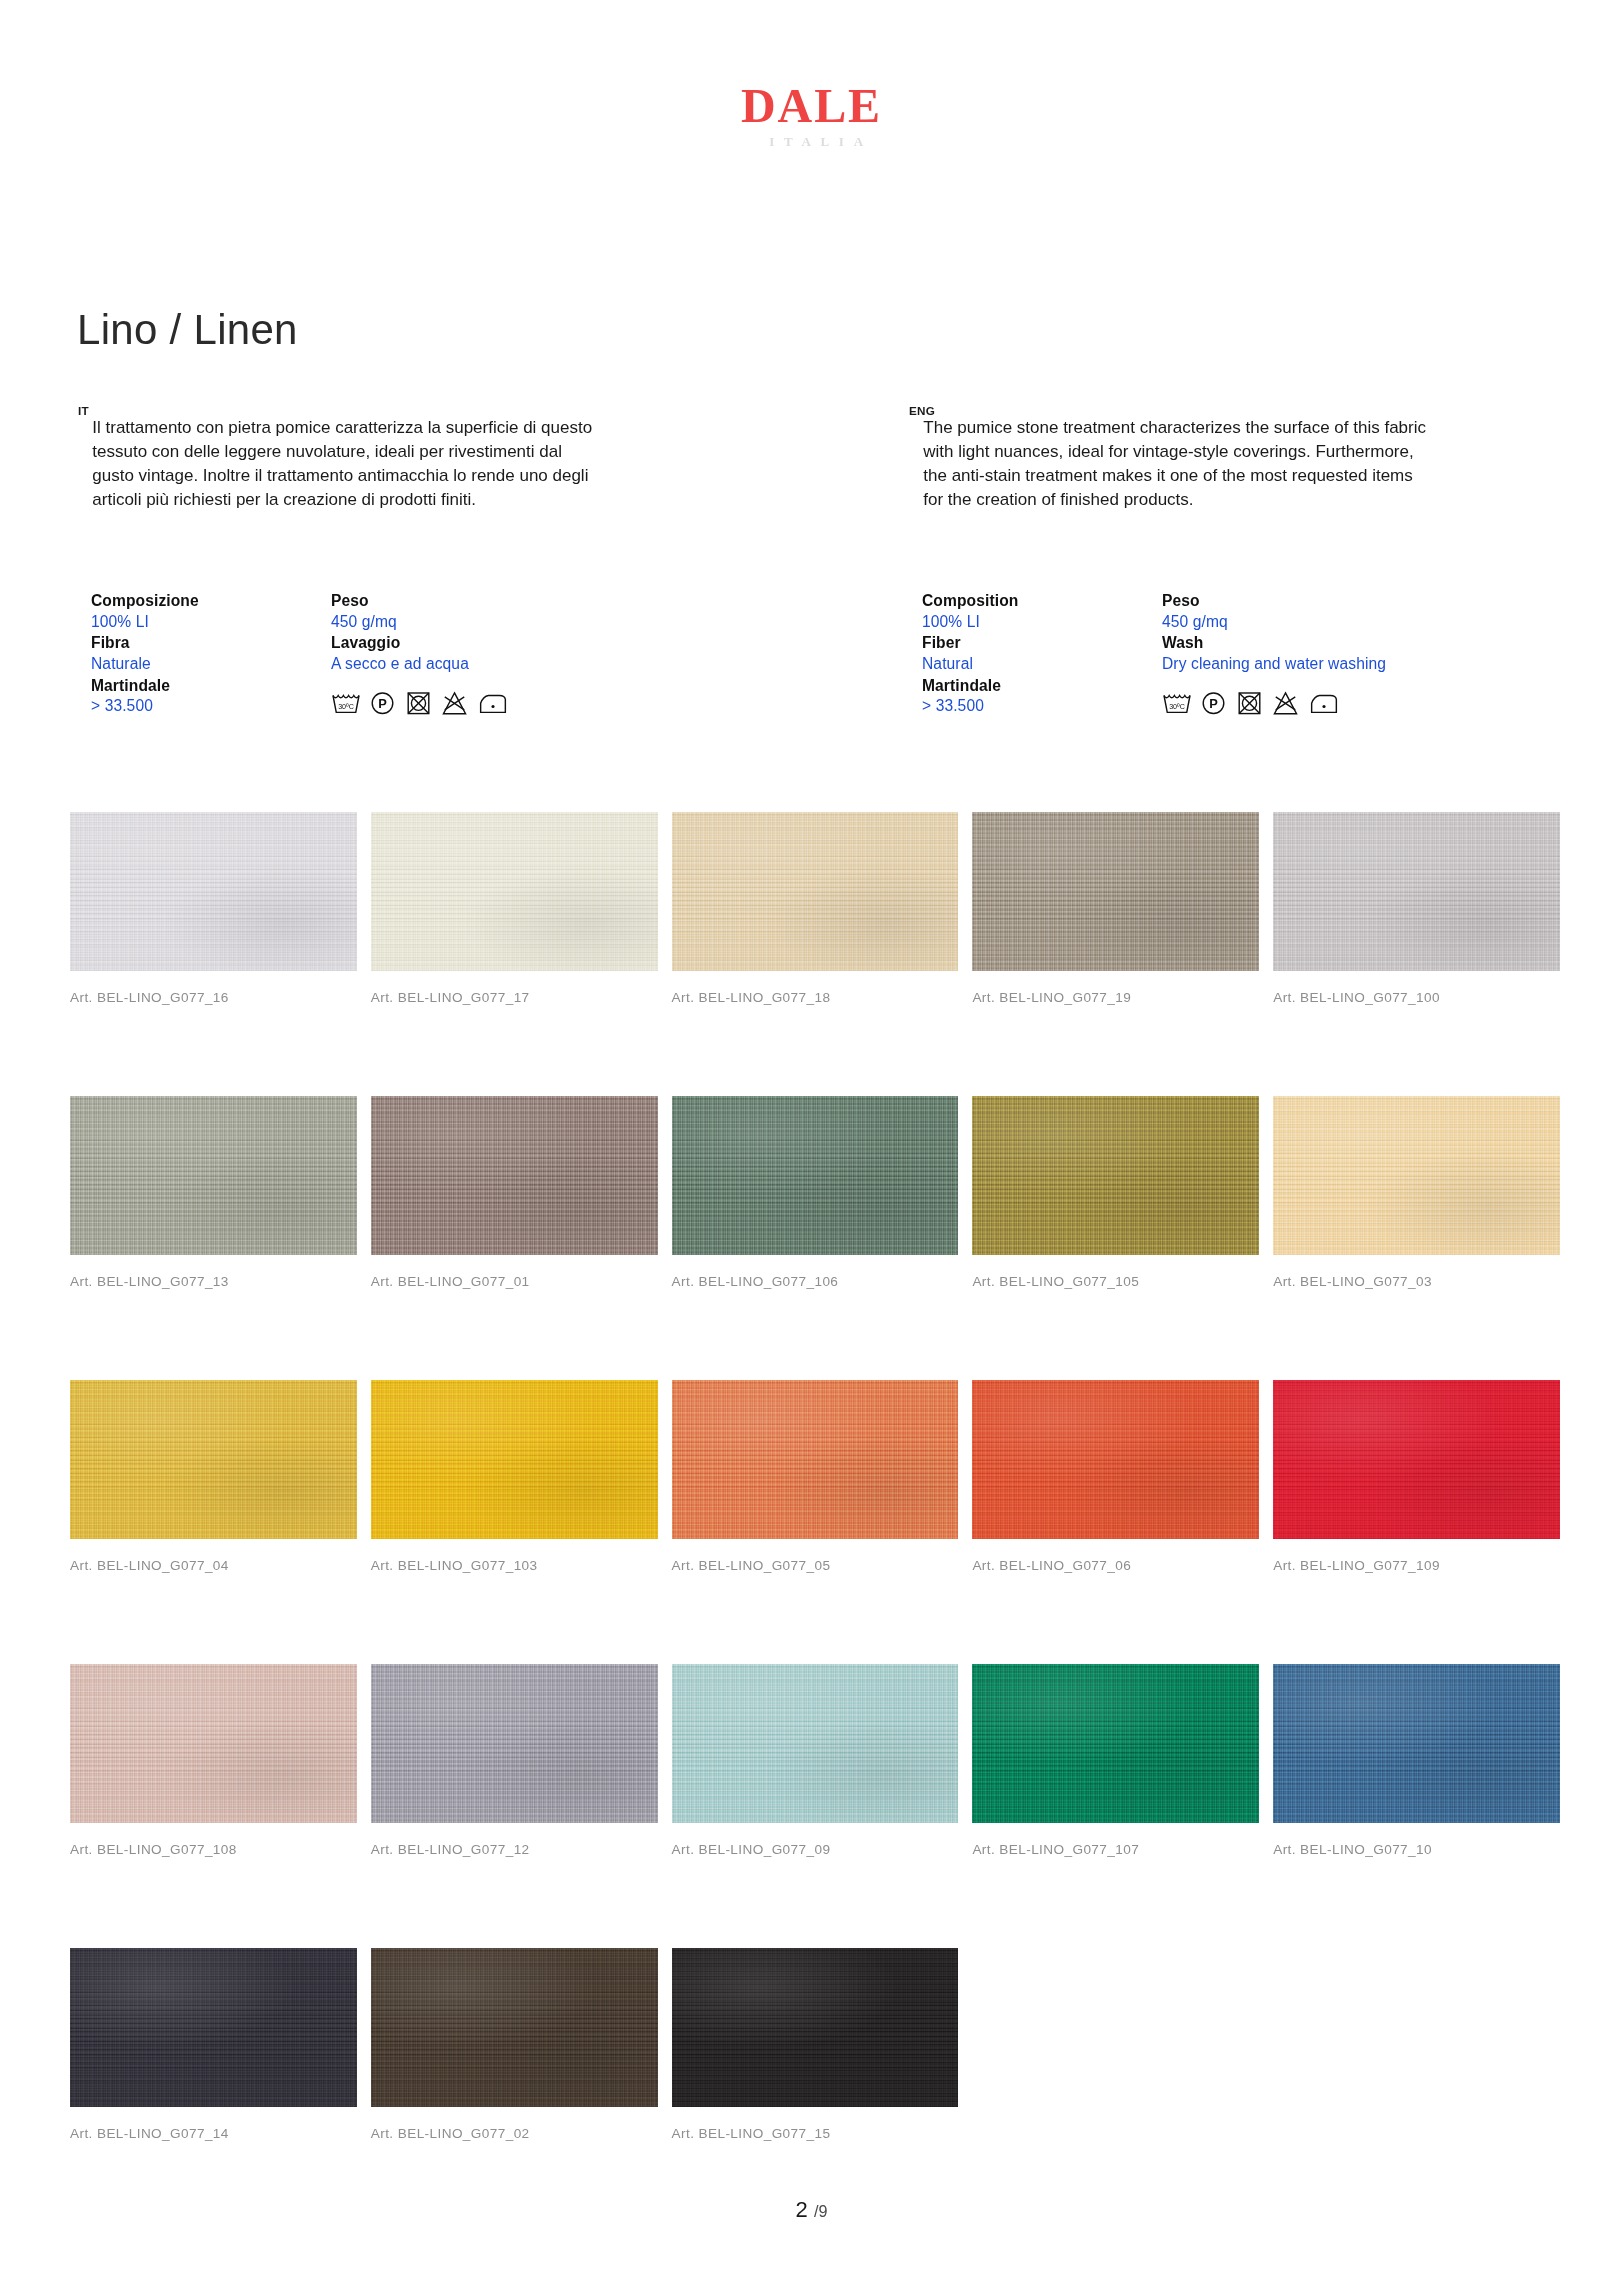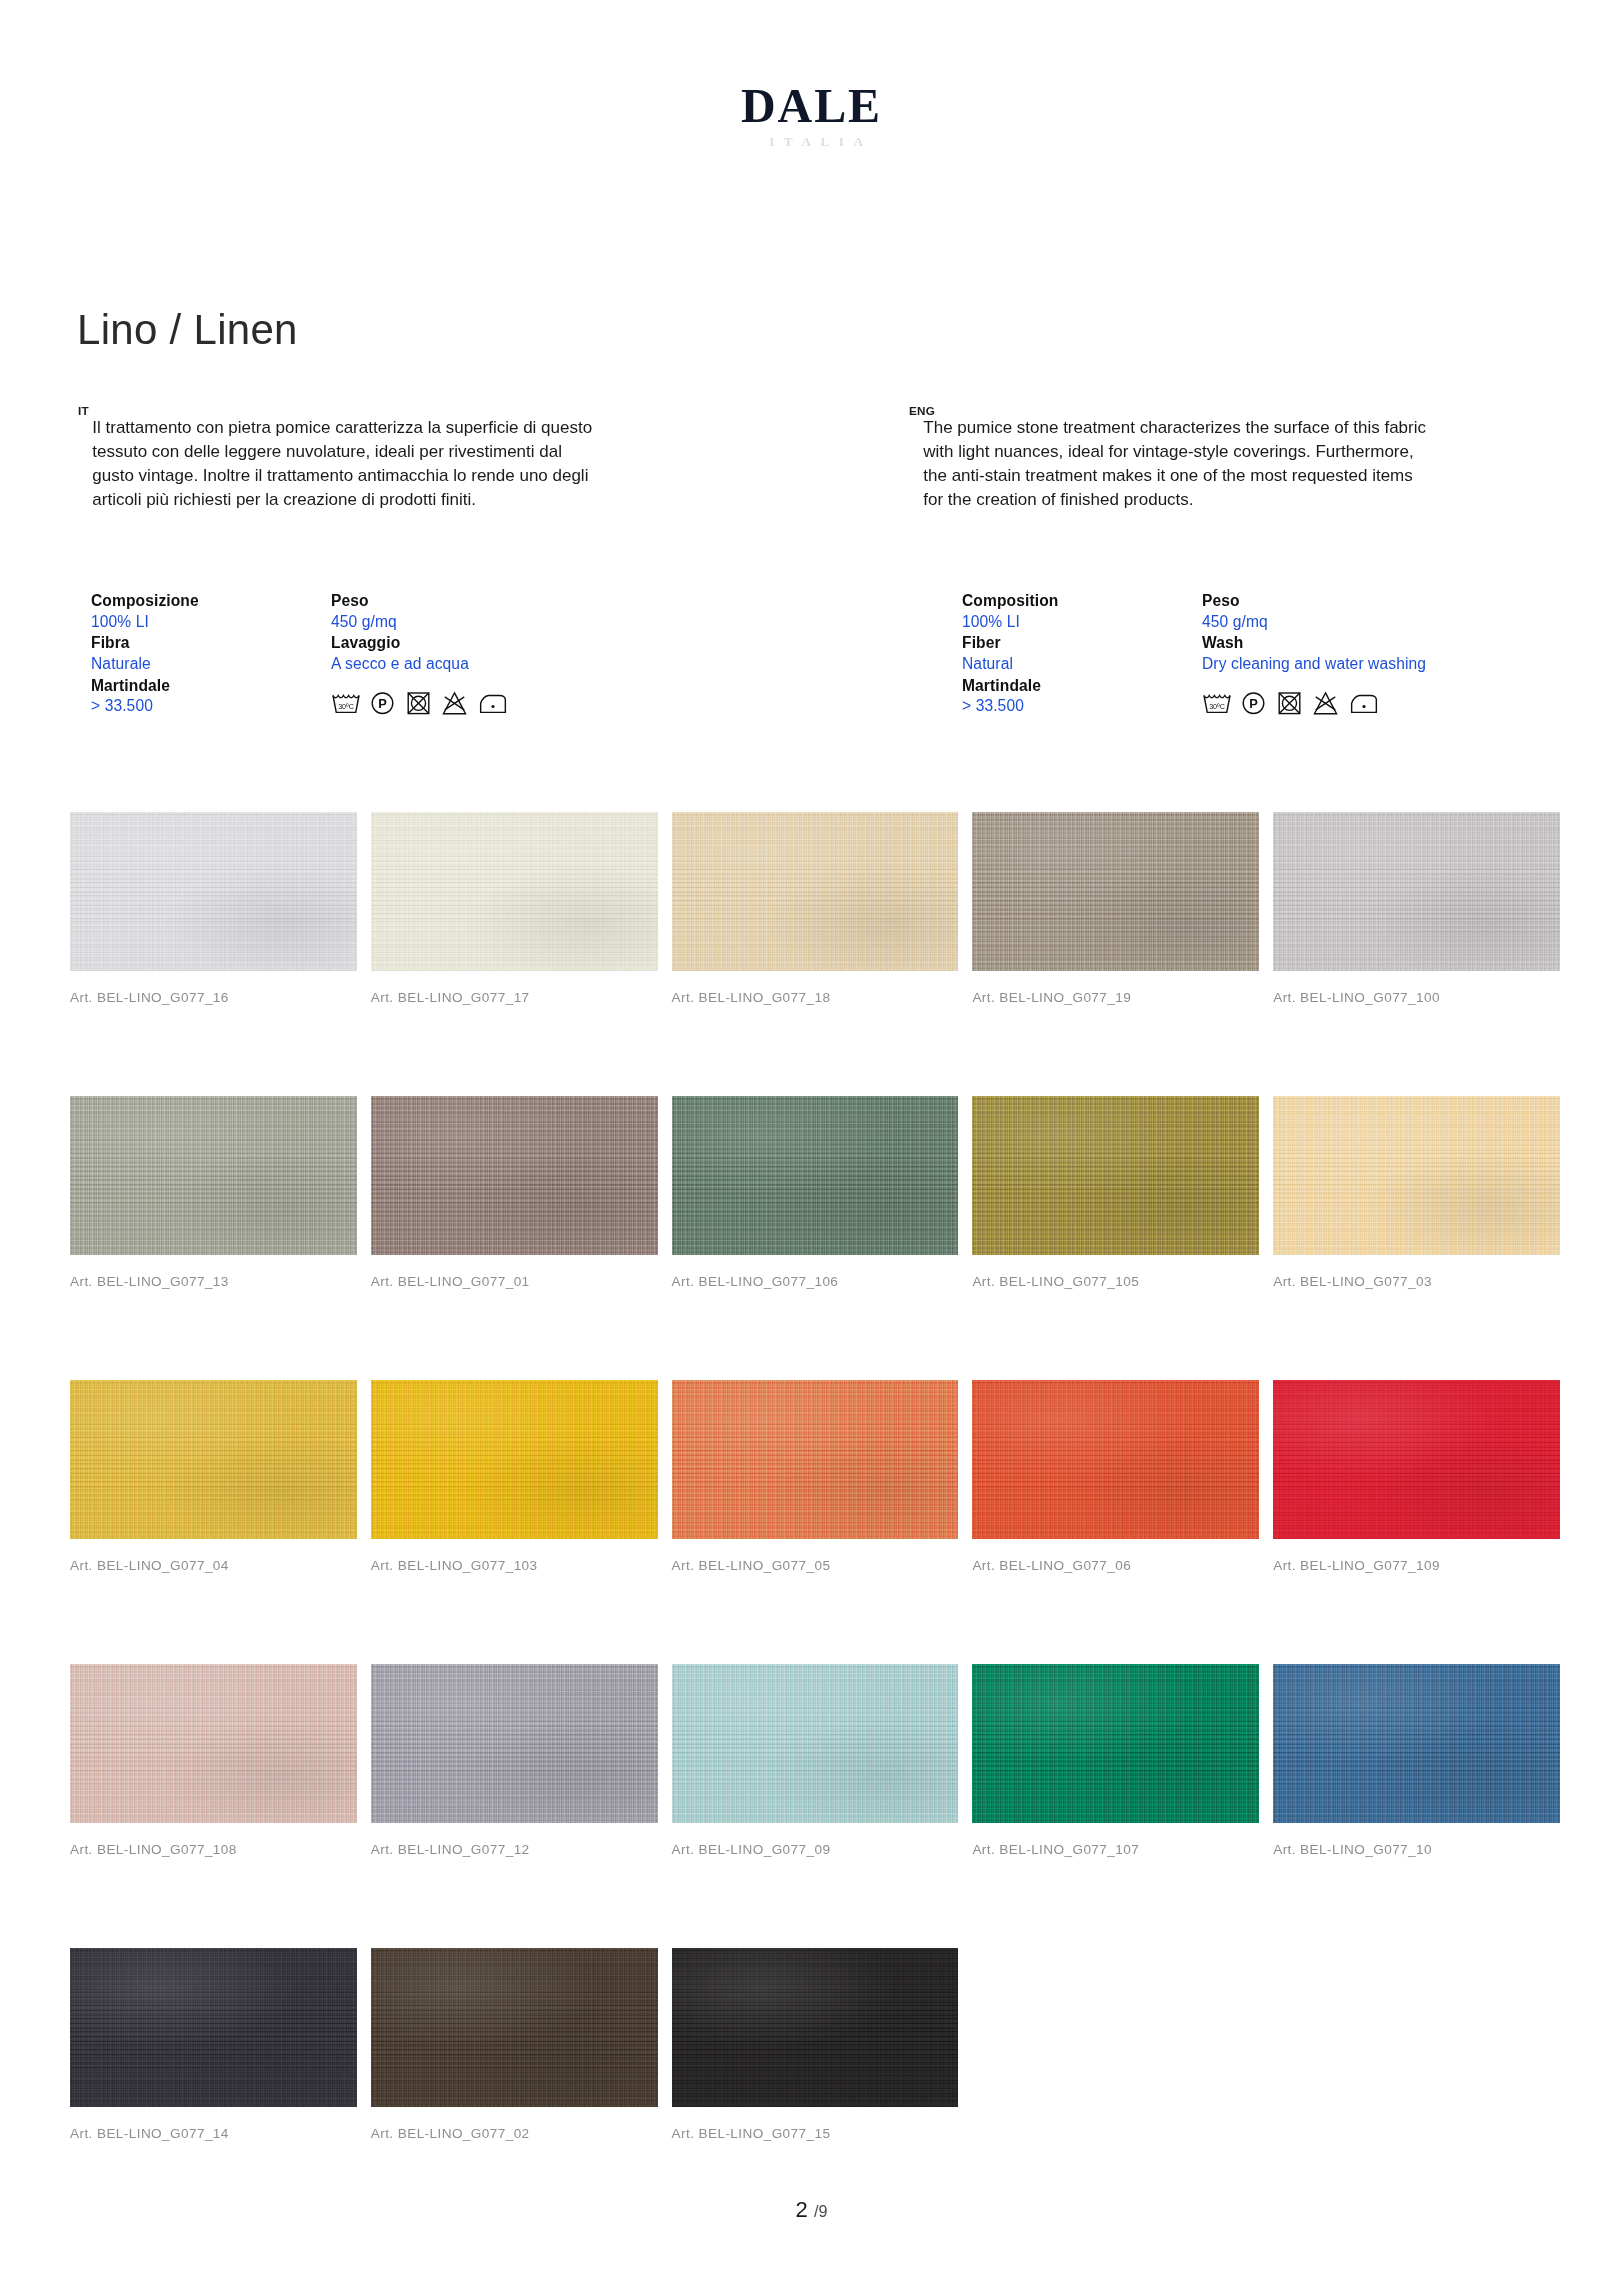--- a/index.html
+++ b/index.html
@@ -26,21 +26,21 @@
     top: 82px;
     left: 0;
     width: 100%;
     text-align: center;
   }
   .logo-main {
     font-family: "Liberation Serif", serif;
     font-weight: 700;
     font-size: 48px;
     letter-spacing: 1.9px;
-    color: #0f172a;
+    color: #ef4444;
     line-height: 1;
   }
   .logo-sub {
     font-family: "Liberation Serif", serif;
     font-weight: 700;
     font-size: 13px;
     letter-spacing: 9.7px;
     color: #dddddd;
     margin-top: 5.2px;
     padding-left: 19px;
@@ -84,21 +84,21 @@
     color: #1a1a1a;
     font-weight: 400;
   }
 
   
   .spec-block {
     position: absolute;
     top: 591px;
   }
   .spec-block.it  { left: 91px; }
-  .spec-block.eng { left: 962px; }
+  .spec-block.eng { left: 922px; }
 
   .spec-cols { display: flex; }
   .spec-col-left  { width: 240px; }
   .spec-col-right { width: 305px; }
 
   .spec-key {
     font-size: 15.6px;
     font-weight: 700;
     color: #101010;
     line-height: 1.32;

